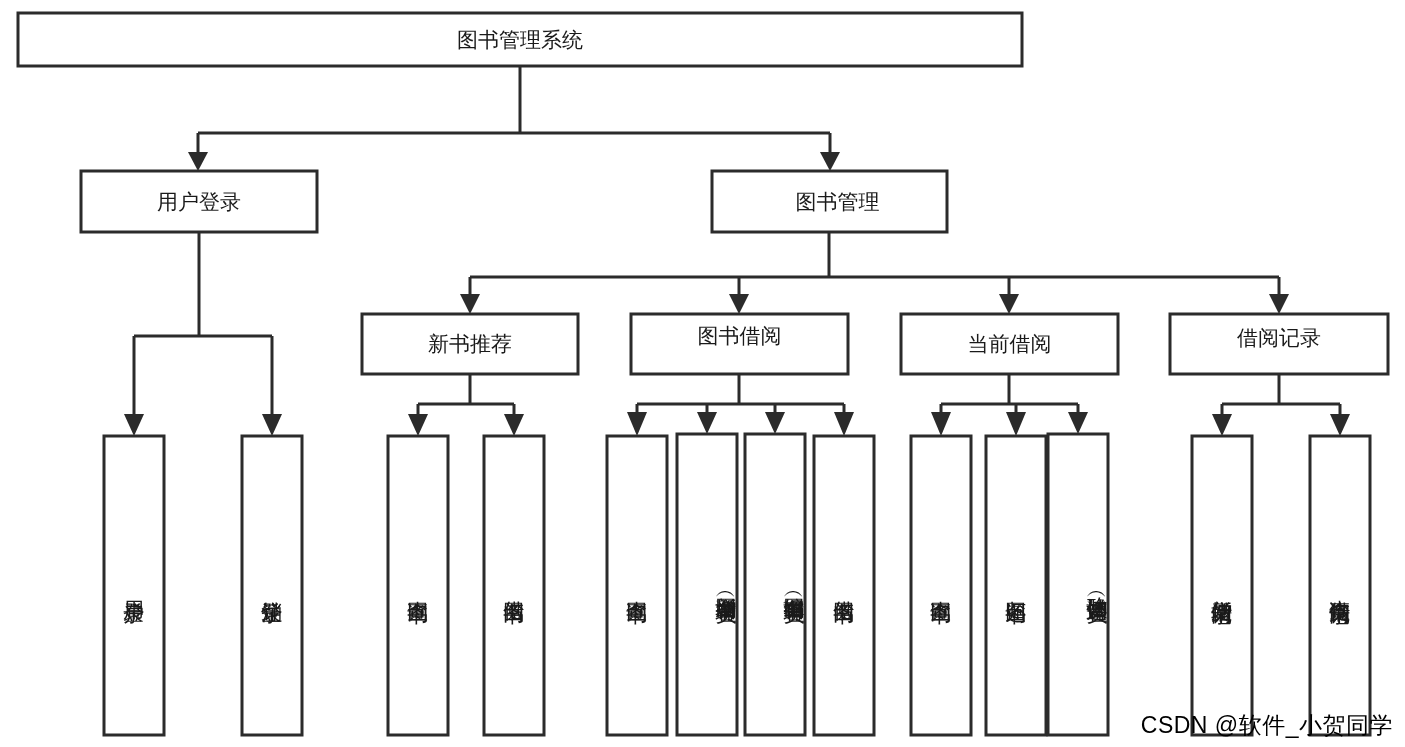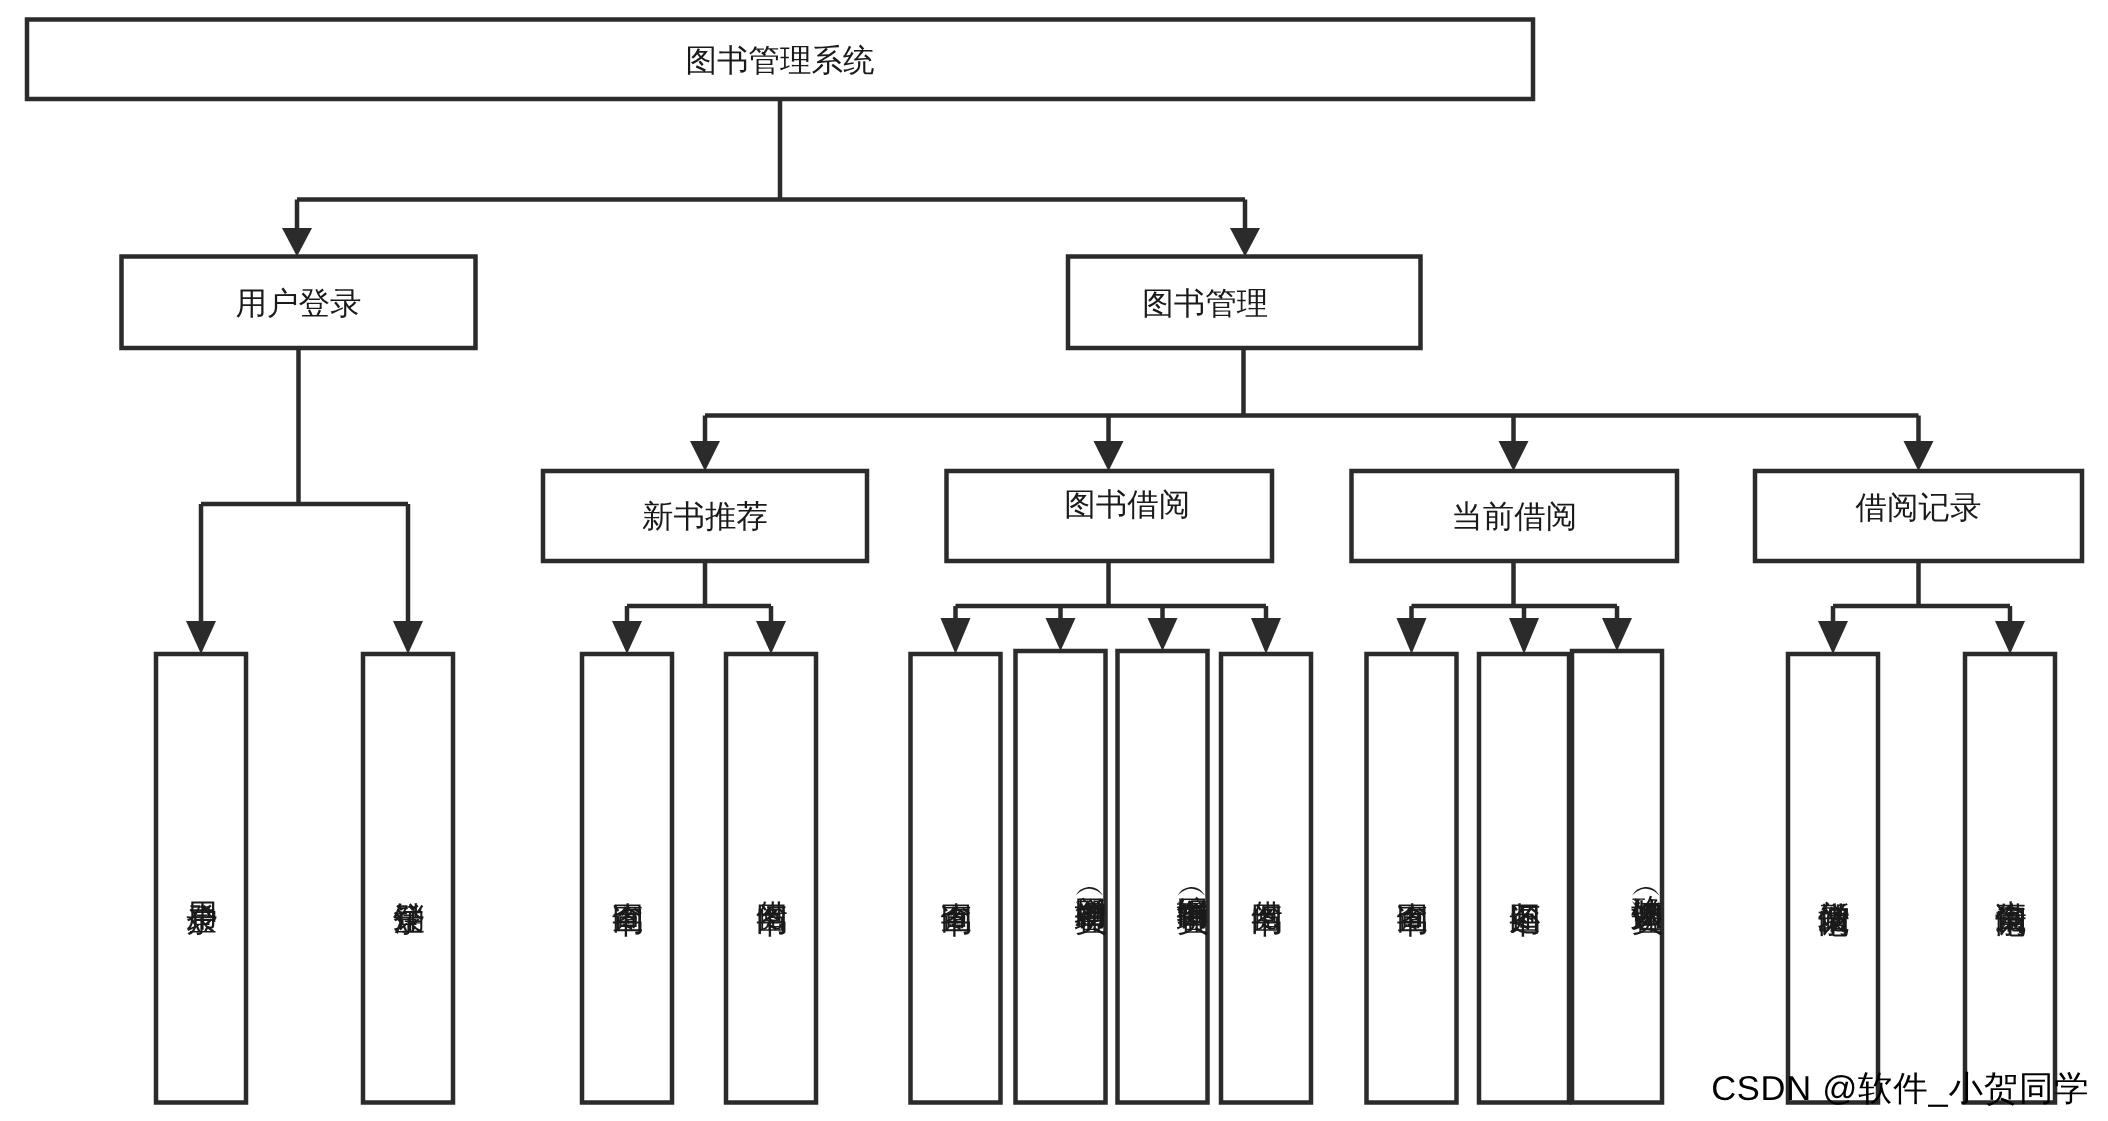--- a/index.html
+++ b/index.html
@@ -174,24 +174,24 @@
     <path class="edge" d="M1222,404 L1340,404"></path>
     <path class="edge" d="M1222,404 L1222,418"></path>
     <path class="edge" d="M1340,404 L1340,418"></path>
     <polygon class="arrowhead" points="1212,414 1232,414 1222,436"></polygon>
     <polygon class="arrowhead" points="1330,414 1350,414 1340,436"></polygon>
   </svg>
 
   <div class="htext-wrap" style="left:18px; top:13px; width:1004px; height:53px;border-radius:24px;">图书管理系统</div>
 
   <div class="htext-wrap" style="left:81px; top:171px; width:236px; height:61px;">用户登录</div>
-  <div class="htext-wrap" style="left:686px; top:171px; width:235px; height:61px;">图书管理</div>
+  <div class="htext-wrap" style="left:720px; top:171px; width:235px; height:61px;">图书管理</div>
 
   <div class="htext-wrap" style="left:362px; top:314px; width:216px; height:60px;">新书推荐</div>
-  <div class="htext-wrap" style="left:631px; top:314px; width:217px; height:44px;margin-left:12px;">图书借阅</div>
+  <div class="htext-wrap" style="left:631px; top:314px; width:217px; height:44px;">图书借阅</div>
   <div class="htext-wrap" style="left:901px; top:314px; width:217px; height:60px;border-radius:21px;">当前借阅</div>
   <div class="htext-wrap" style="left:1170px; top:314px; width:218px; height:48px;">借阅记录</div>
 
   <div class="vtext-wrap" style="left:104px; top:436px; width:60px; height:299px;">用户登录</div>
   <div class="vtext-wrap" style="left:242px; top:436px; width:60px; height:299px;">注销登录</div>
 
   <div class="vtext-wrap" style="left:388px; top:436px; width:60px; height:299px;">查询图书</div>
   <div class="vtext-wrap" style="left:484px; top:436px; width:60px; height:299px;">借阅图书</div>
 
   <div class="vtext-wrap" style="left:607px; top:436px; width:60px; height:299px;">查询图书</div>

